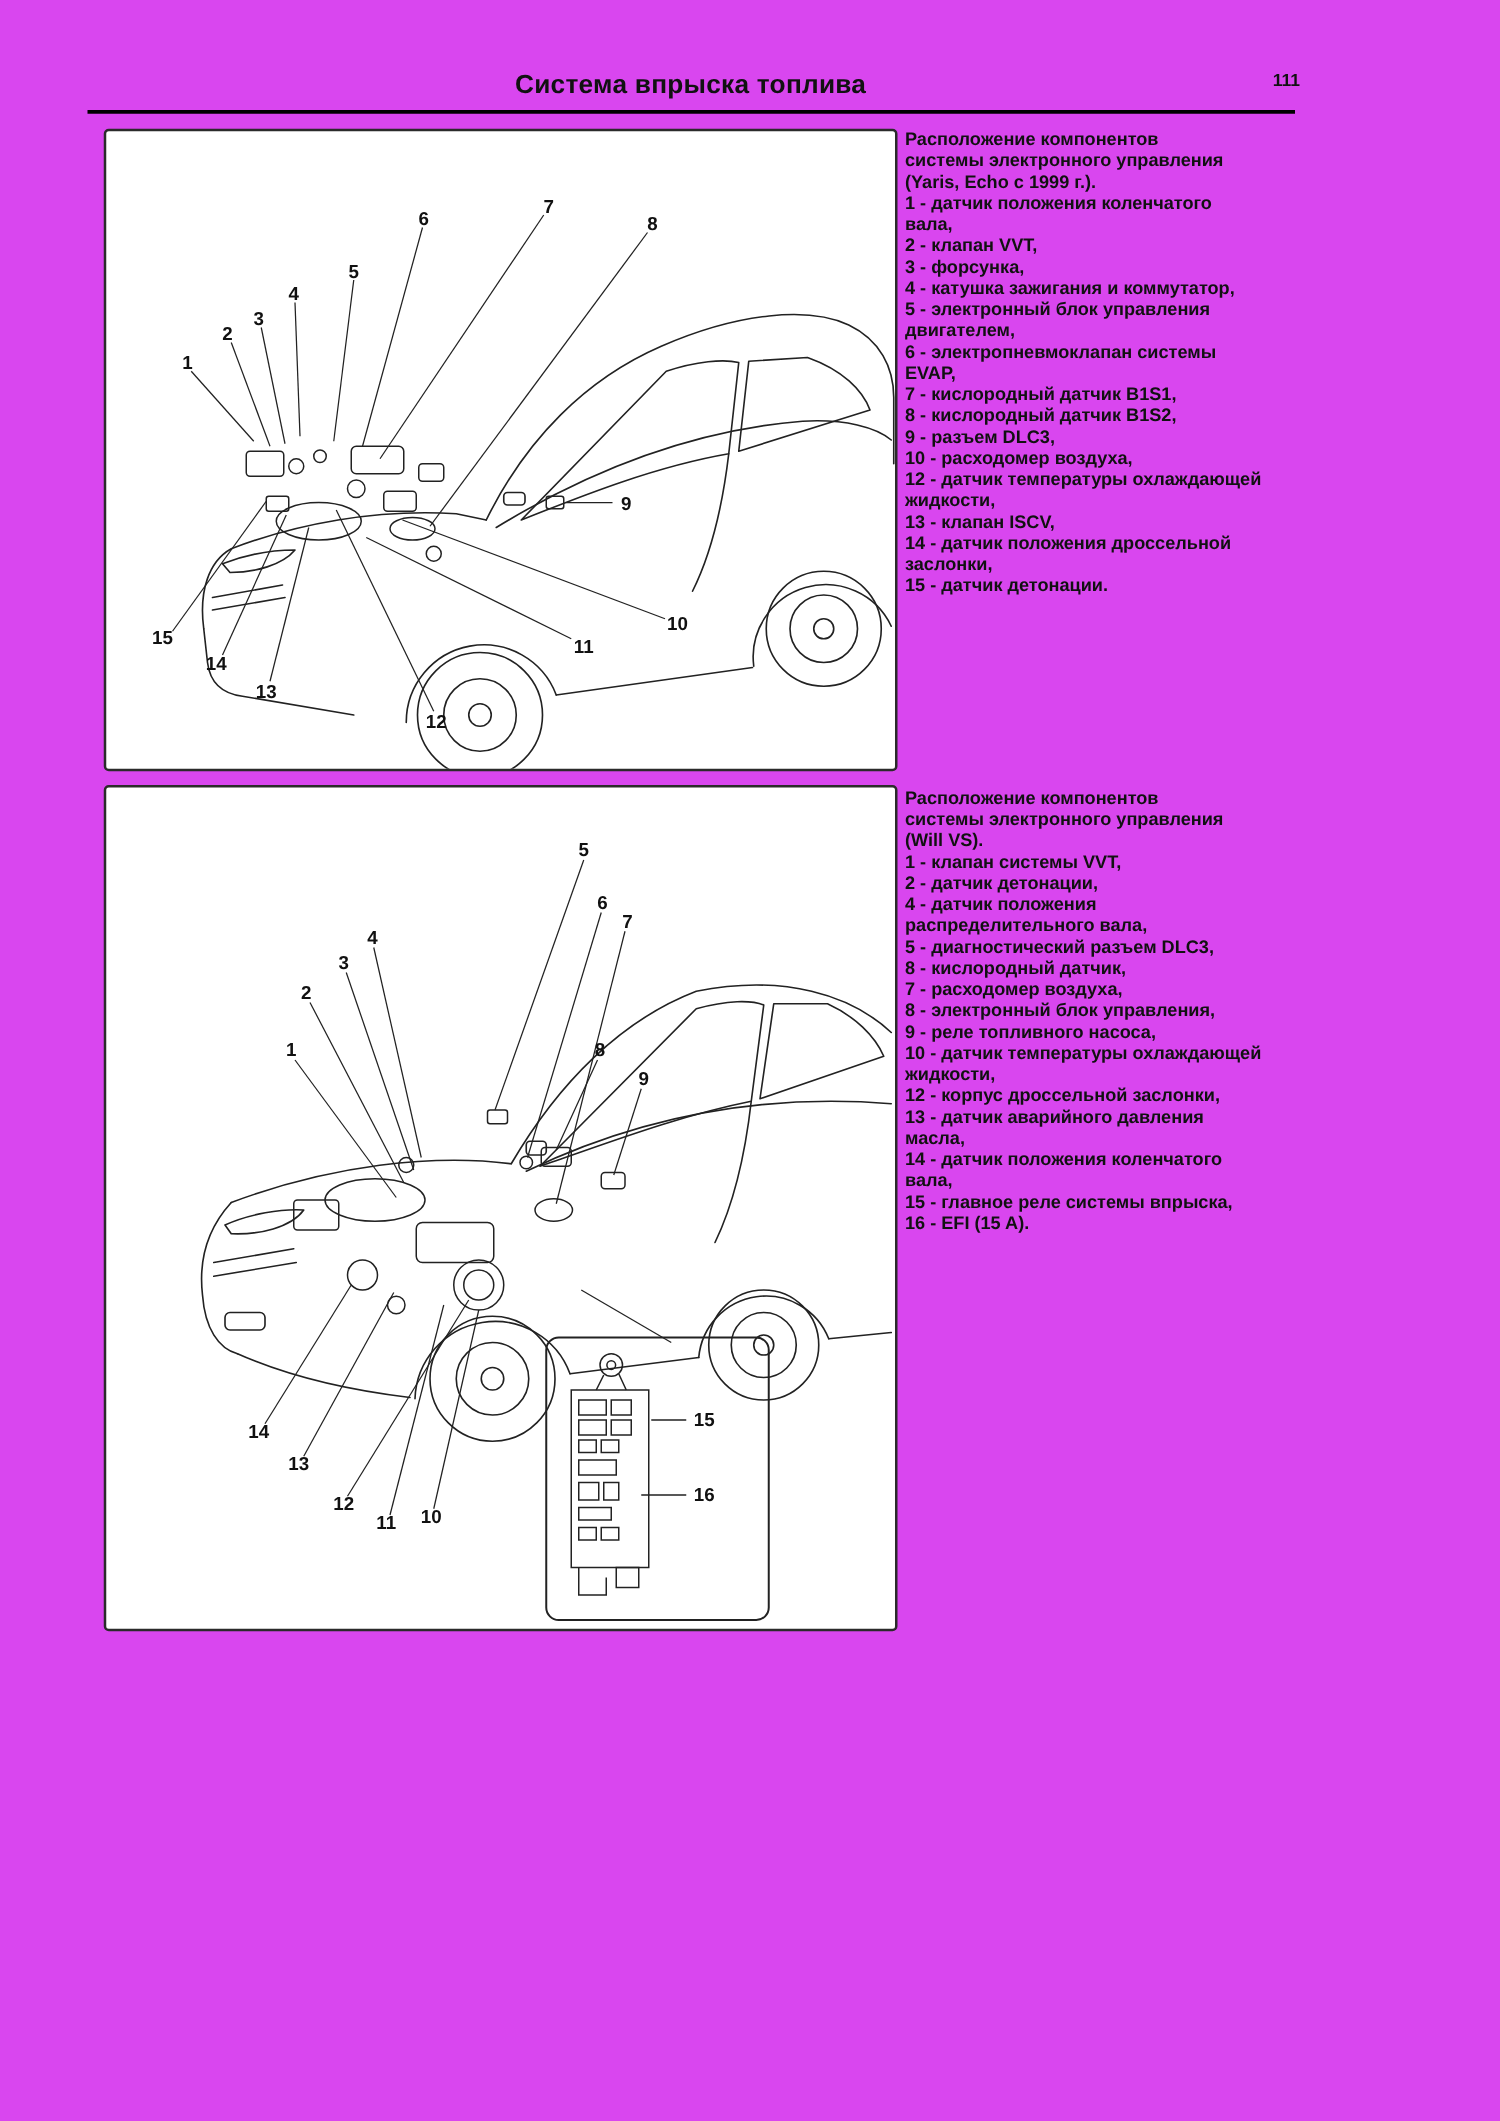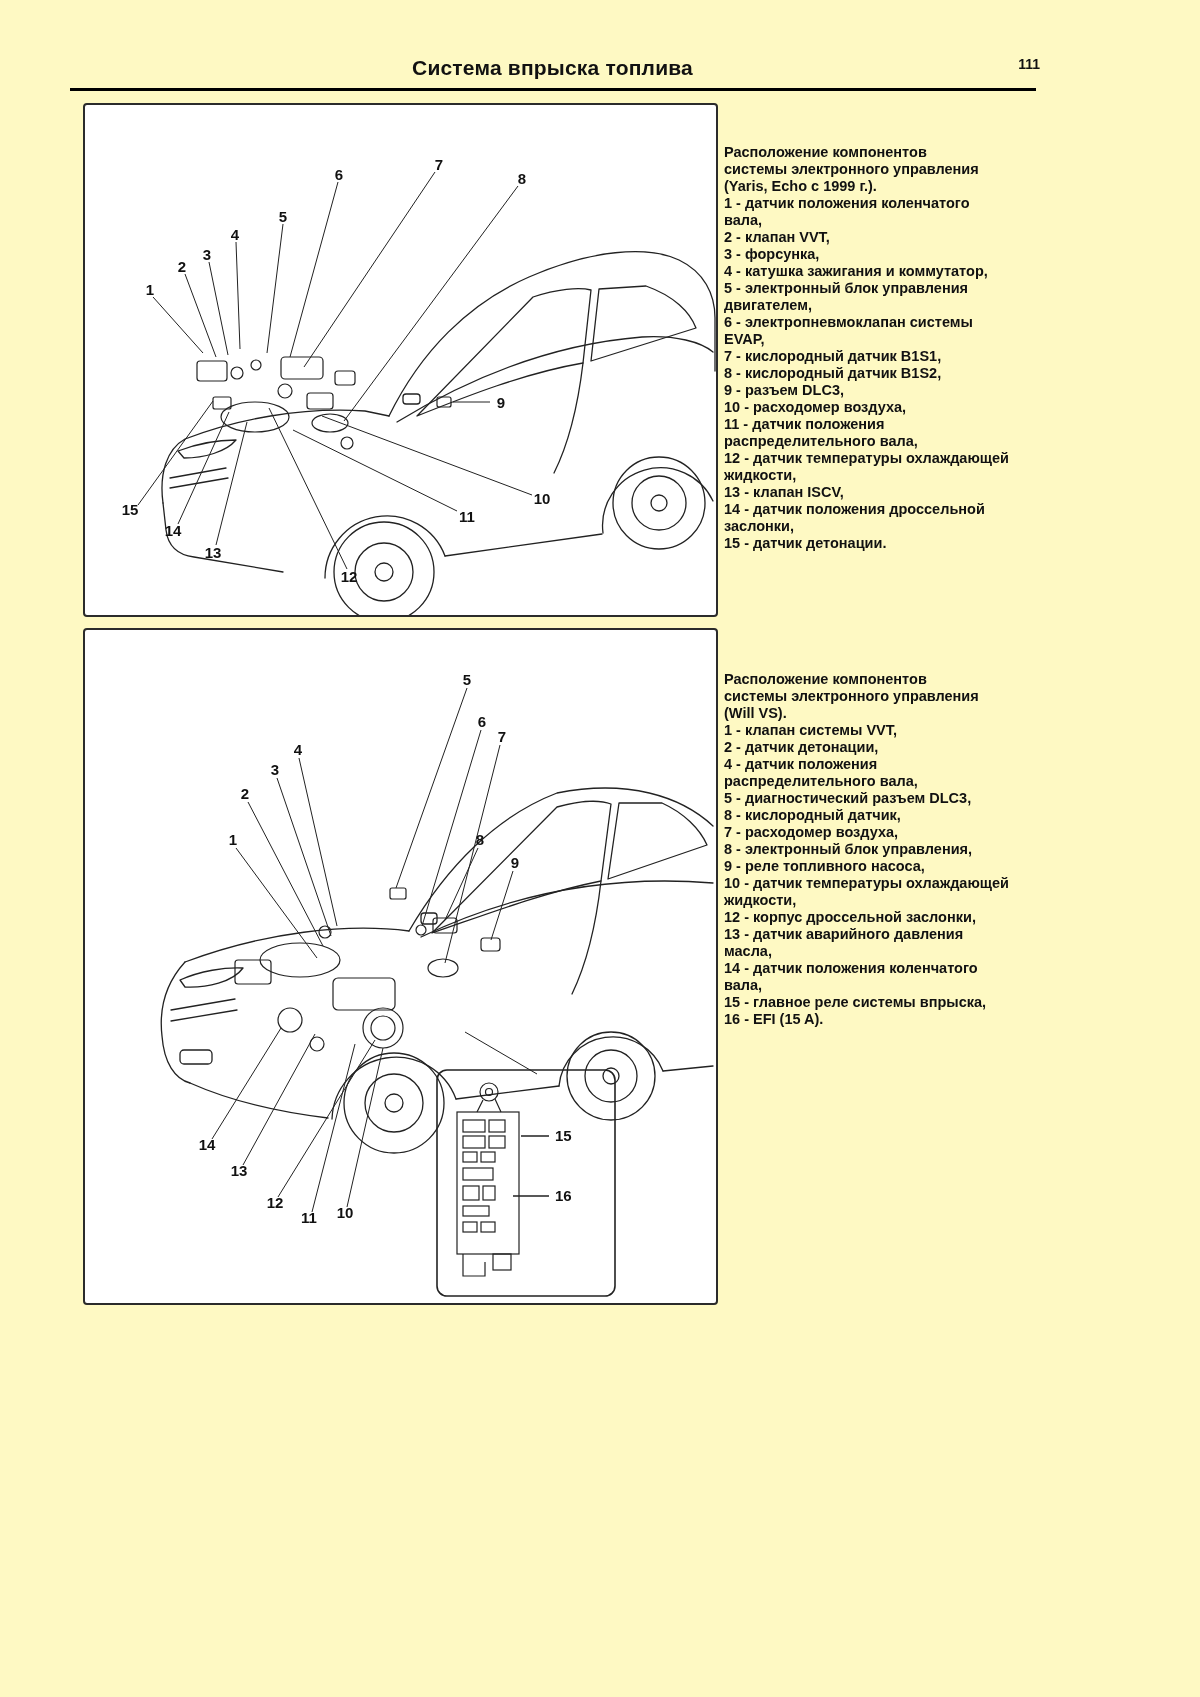--- a/index.html
+++ b/index.html
@@ -1,35 +1,35 @@
 <!DOCTYPE html>
 <html><head>
 <meta charset="utf-8">
 <style>
   html,body{margin:0;padding:0;background:#e8e8e8;}
   .page{
-    position:relative;width:1200px;height:1697px;margin:0 auto;background:#fef9c3;
+    position:relative;width:1200px;height:1697px;margin:0 auto;background:#d946ef;
     font-family:"Liberation Sans","DejaVu Sans",sans-serif;color:#111;overflow:hidden;
   }
   .hdr-title{
     position:absolute;left:70px;top:56px;width:965px;text-align:center;
     font-size:21px;font-weight:bold;letter-spacing:.2px;
   }
   .hdr-num{
     position:absolute;right:160px;top:56px;font-size:14px;font-weight:bold;
   }
   .rule{position:absolute;left:70px;top:88px;width:966px;height:3px;background:#000;}
   .figbox{
     position:absolute;border:2px solid #2b2b2b;border-radius:4px;background:#fff;box-sizing:border-box;
   }
   #fig1{left:83px;top:103px;width:635px;height:514px;}
   #fig2{left:83px;top:628px;width:635px;height:677px;}
   .figbox svg{display:block;width:100%;height:100%;}
   .textcol{
-    position:absolute;width:286px;font-size:14.5px;line-height:17px;font-weight:bold;margin-top:40px;
+    position:absolute;width:286px;font-size:14.5px;line-height:17px;font-weight:bold;
   }
   #col1{left:724px;top:104px;}
   #col2{left:724px;top:631px;}
   .caption-line{white-space:nowrap;}
   .item{margin:0;}
   svg text{font-family:"Liberation Sans","DejaVu Sans",sans-serif;}
 </style>
 </head>
 <body>
 
@@ -122,21 +122,20 @@
     <div class="item">1 - датчик положения коленчатого вала,</div>
     <div class="item">2 - клапан VVT,</div>
     <div class="item">3 - форсунка,</div>
     <div class="item">4 - катушка зажигания и коммутатор,</div>
     <div class="item">5 - электронный блок управления двигателем,</div>
     <div class="item">6 - электропневмоклапан системы EVAP,</div>
     <div class="item">7 - кислородный датчик B1S1,</div>
     <div class="item">8 - кислородный датчик B1S2,</div>
     <div class="item">9 - разъем DLC3,</div>
     <div class="item">10 - расходомер воздуха,</div>
-    <div class="item">11 - датчик положения распределительного вала,</div>
     <div class="item">12 - датчик температуры охлаждающей жидкости,</div>
     <div class="item">13 - клапан ISCV,</div>
     <div class="item">14 - датчик положения дроссельной заслонки,</div>
     <div class="item">15 - датчик детонации.</div>
   </div>
 
   <div class="figbox" id="fig2">
     <svg viewBox="0 0 631 673">
       <g fill="none" stroke="#222" stroke-width="1.3" stroke-linejoin="round" stroke-linecap="round">
         <path d="M100,332 C180,302 262,293 324,301"></path>

